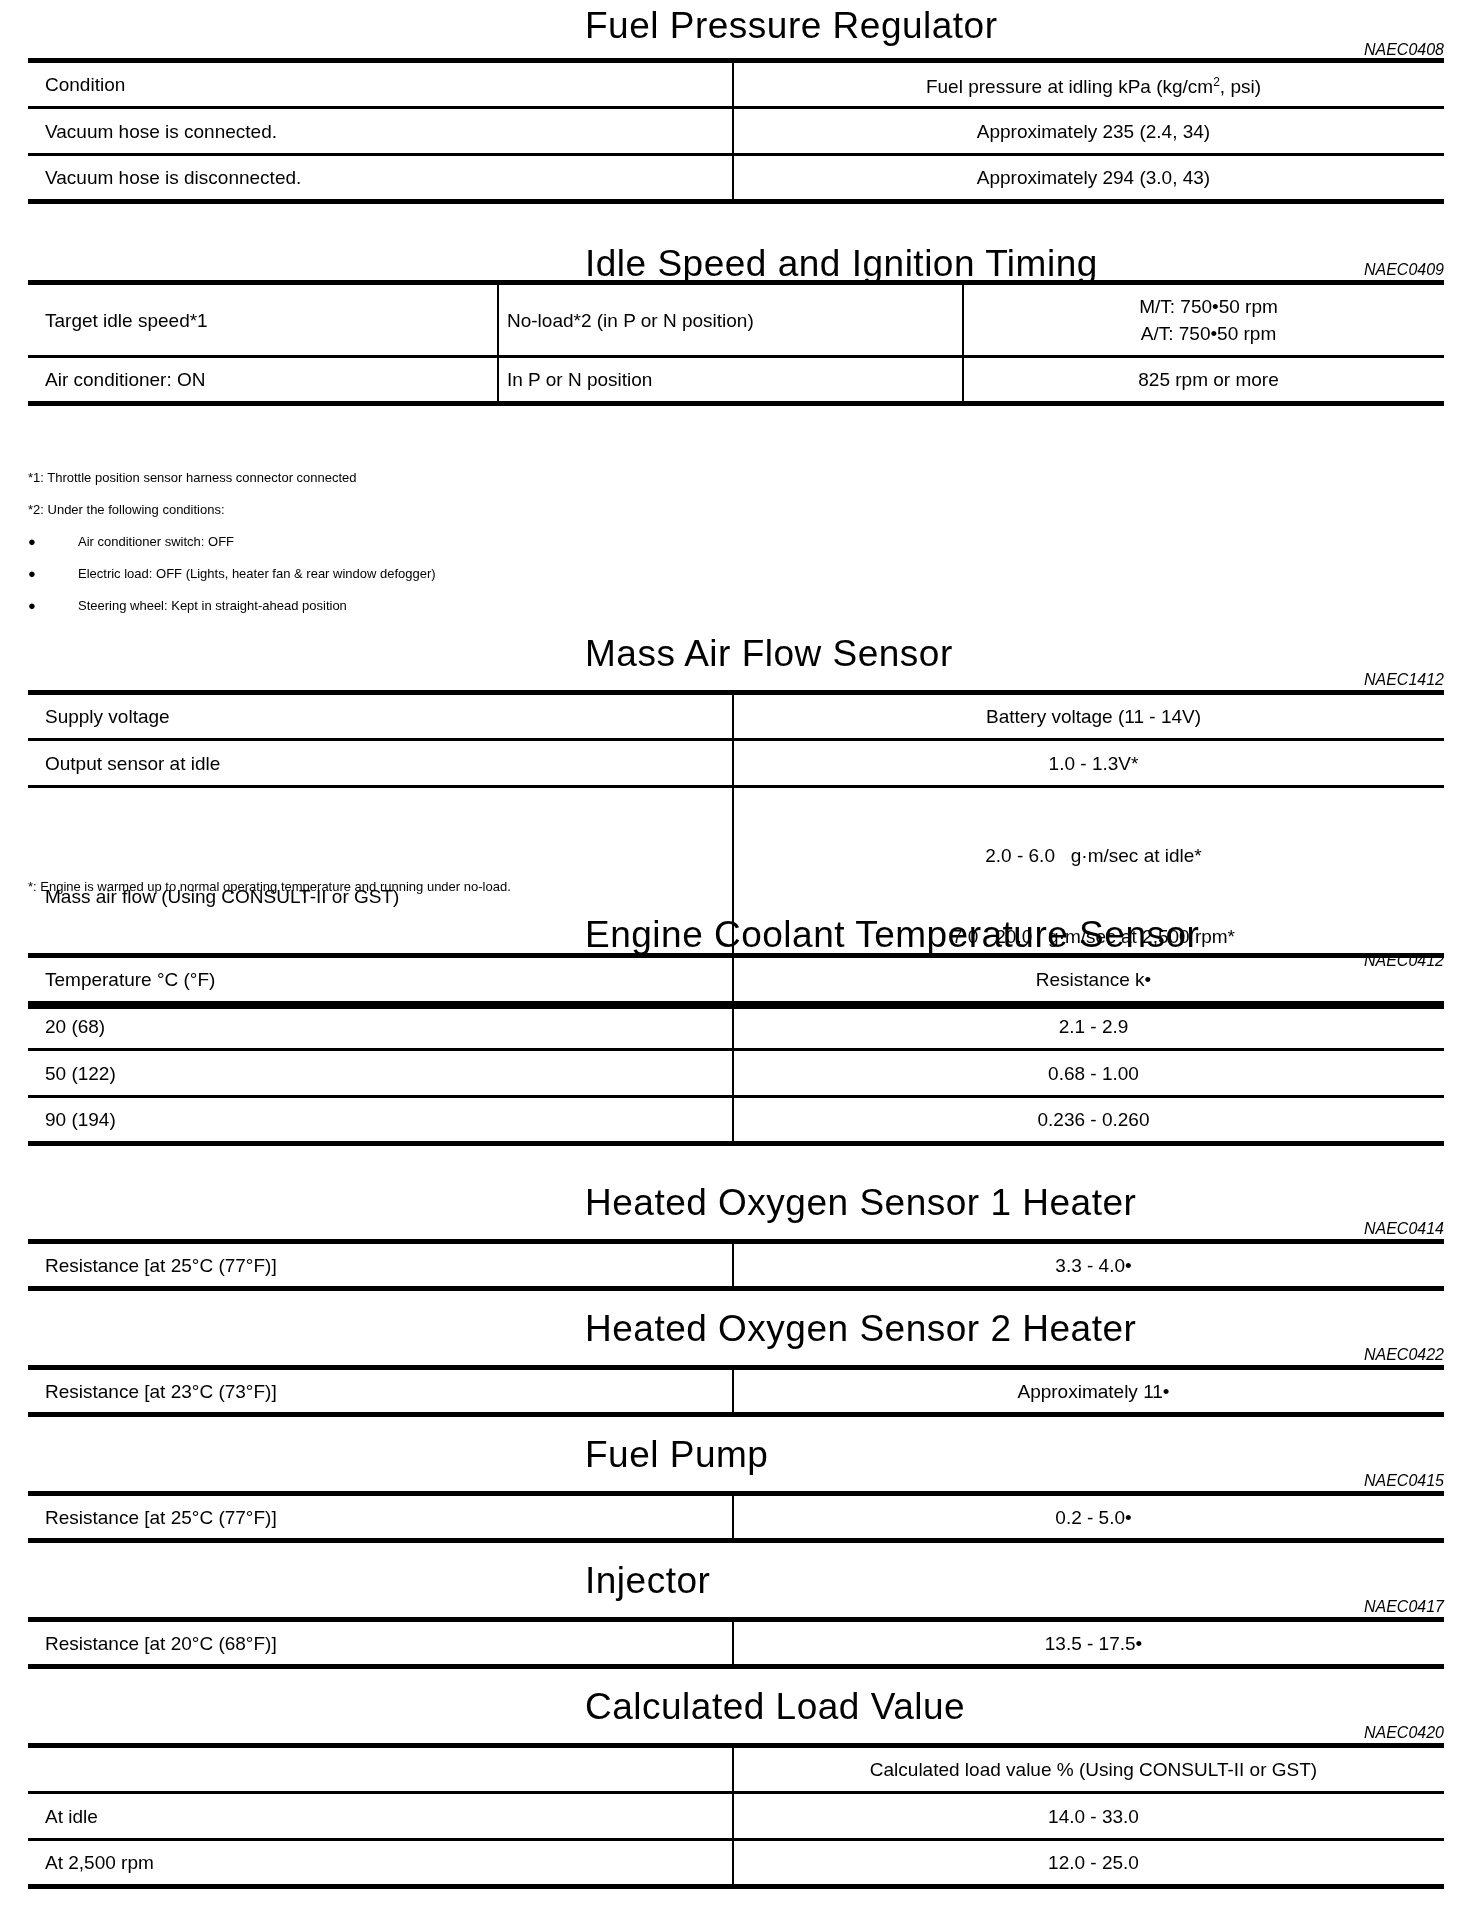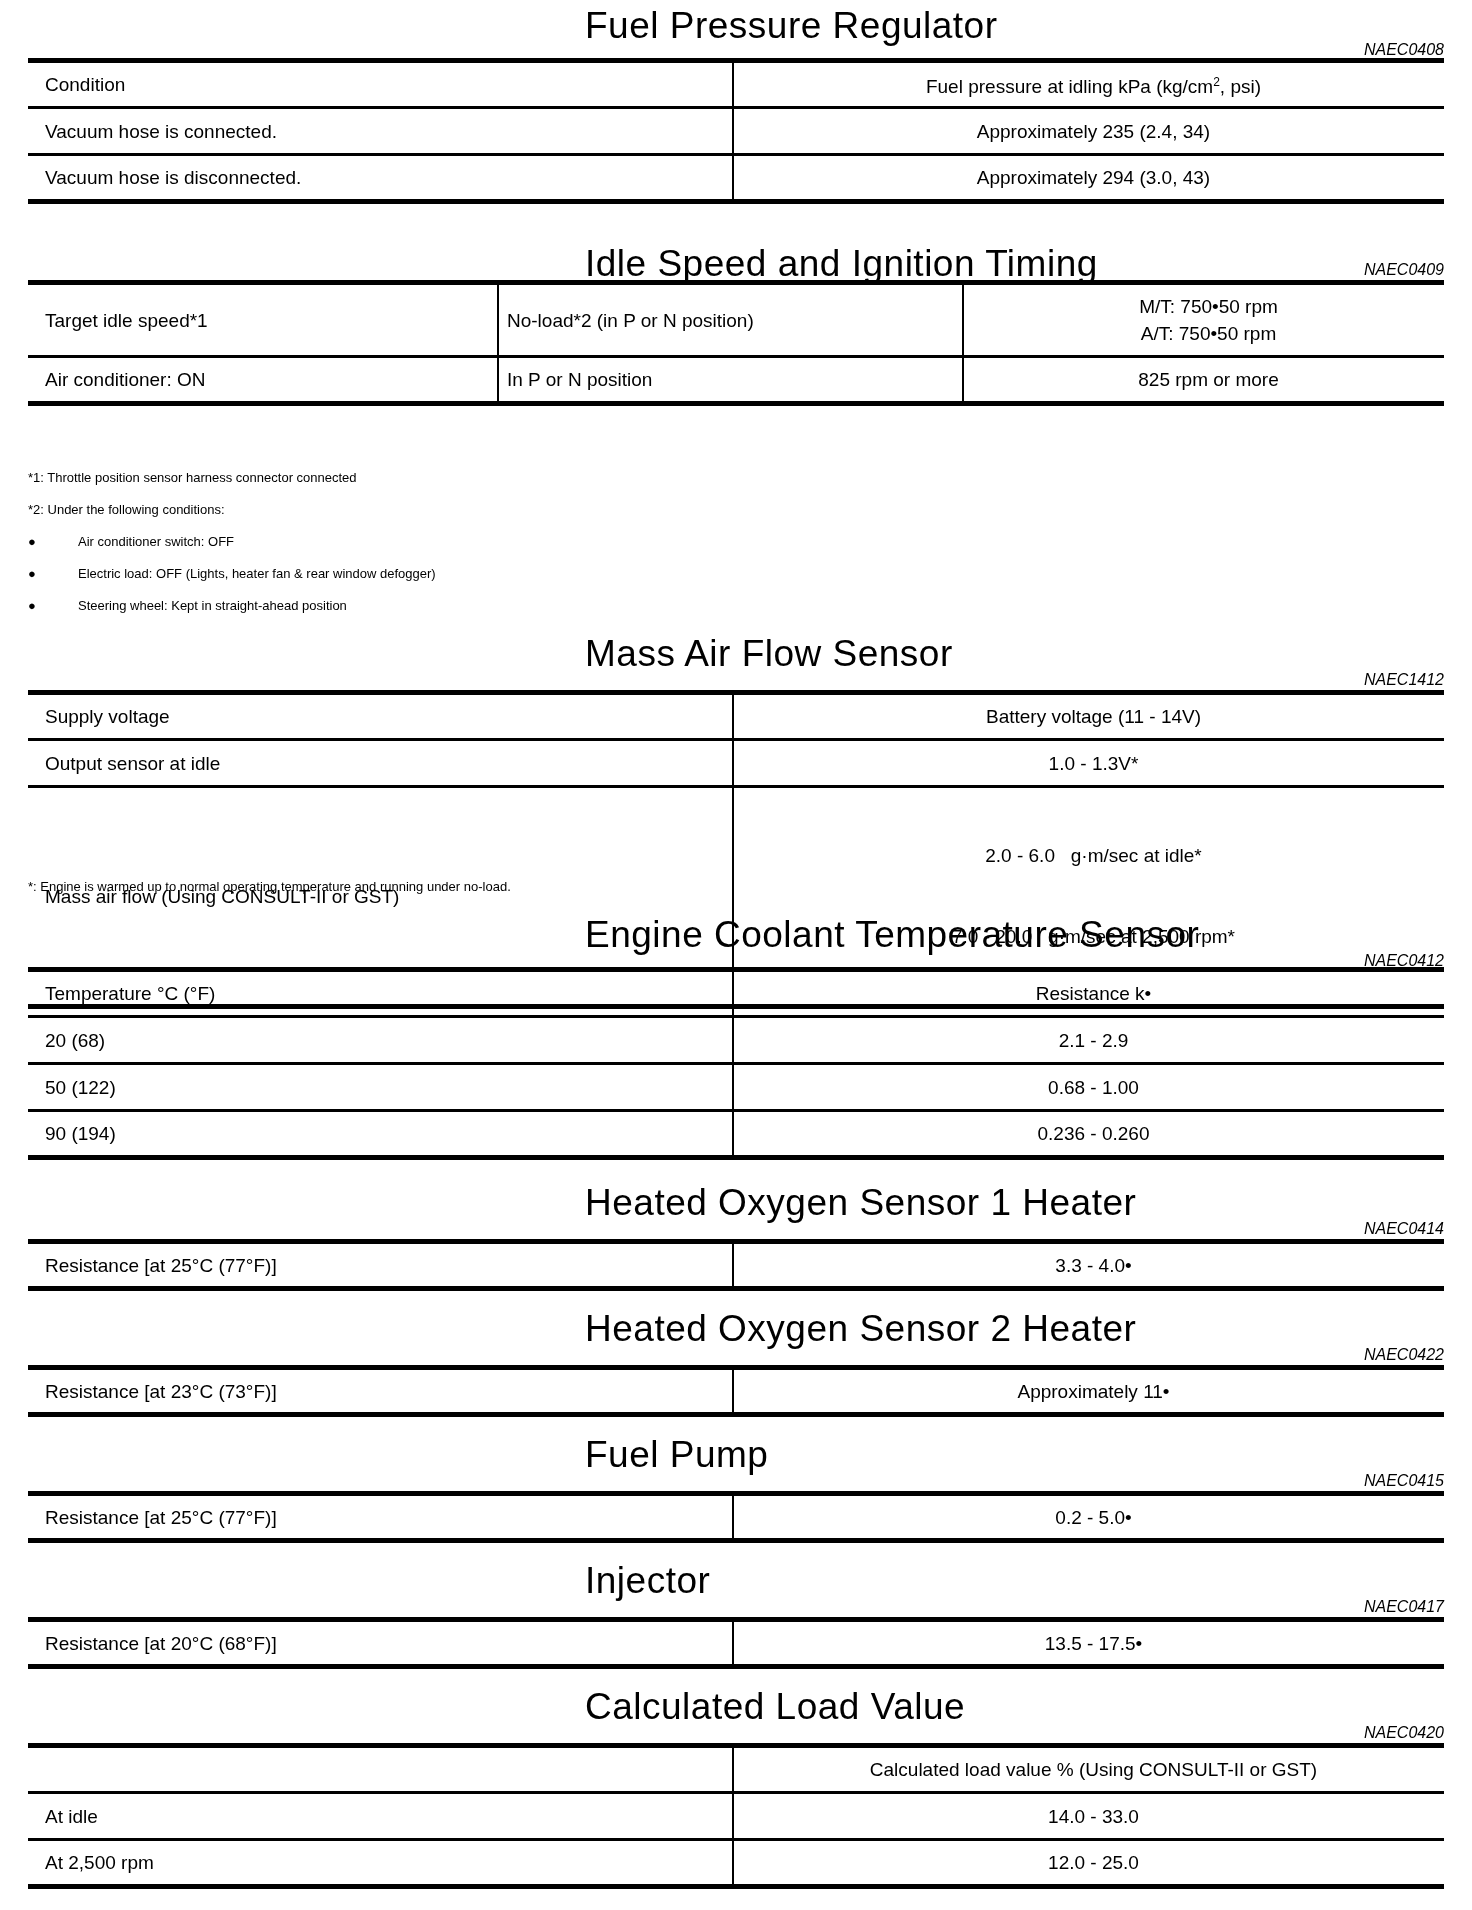--- a/index.html
+++ b/index.html
@@ -131,21 +131,21 @@
   </tbody>
     </table>
 </div>
 <div class="notes" style="top:871px;">
   <div>*: Engine is warmed up to normal operating temperature and running under no-load.</div>
 </div>
 
 <div class="section" style="top:916px;">
   <div class="sec-title" style="top:0px;">Engine Coolant Temperature Sensor</div>
   <div class="sec-code" style="top:37px;">NAEC0412</div>
-  <table class="spec" style="top:51px;">
+  <table class="spec" style="top:37px;">
     <colgroup>
         <col style="width:705px">
         <col>
       </colgroup>
     <tbody>
         <tr style="height:47px">
       <td>Temperature °C (°F)</td>
       <td class="val">Resistance k•</td>
     </tr>
     <tr style="height:47px">

